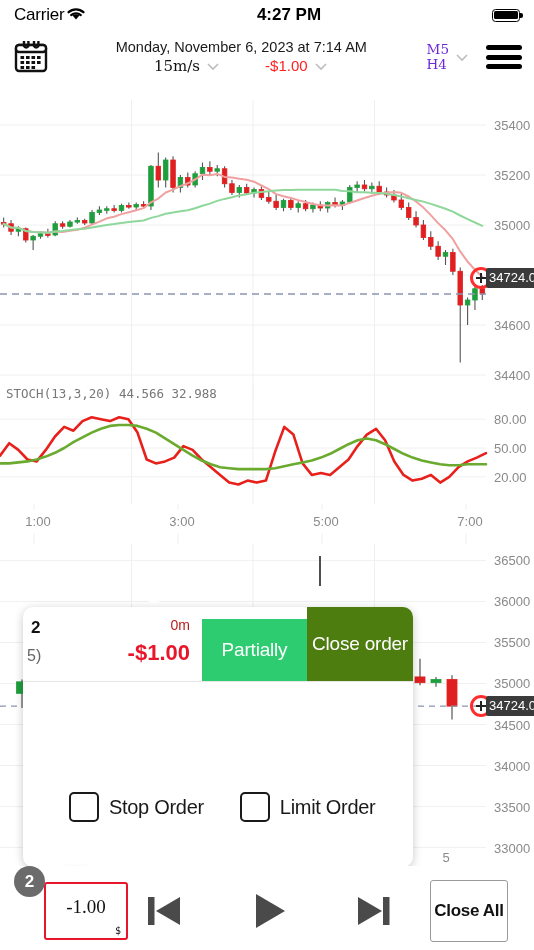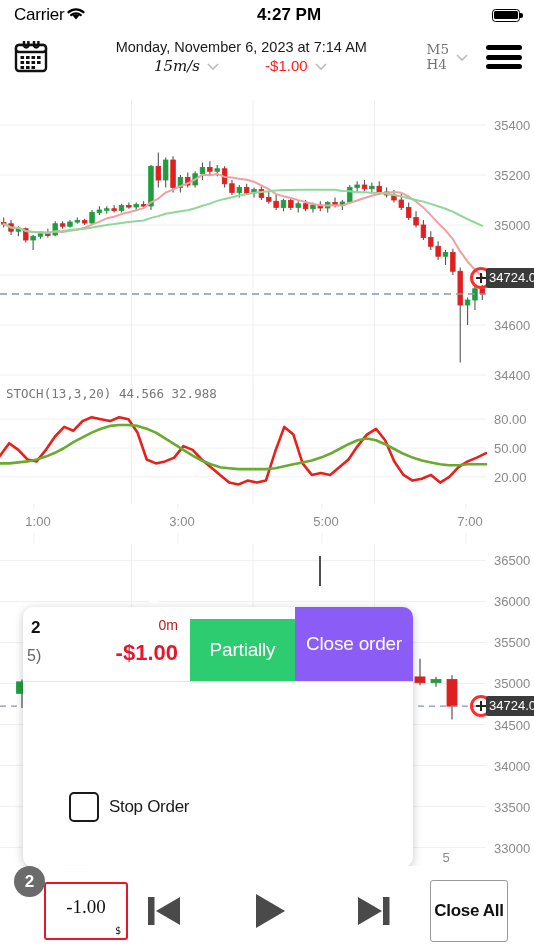--- a/index.html
+++ b/index.html
@@ -39,26 +39,26 @@
     display:flex; align-items:center; padding:0 12px;justify-content:center;
   }
   .cal-icon { width:38px; height:38px; flex:0 0 38px; position:relative; }
   .cal-icon svg { display:block; }
   .tb-mid { flex:1; text-align:center; padding-left:6px; }
   .tb-date { font-size:14.5px; color:#1a1a1a; line-height:17px; }
   .tb-row2 {
     display:flex; align-items:center; justify-content:center; gap:0px;
     line-height:18px; margin-top:1px;
   }
-  .tb-speed { font-size:15px; color:#111; font-family:"DejaVu Serif", serif;font-style:italic; }
+  .tb-speed { font-size:15px; color:#111; font-family:"DejaVu Serif", serif; }
   .tb-pl { font-size:15px; color:#ff2020; margin-left:44px; }
   .chev { width:16px; height:16px; margin-left:5px; flex:0 0 16px; }
   .chev svg { display:block; }
   .tb-tf {
-    font-family:"DejaVu Serif", serif; font-size:13.5px; color:#737373;
+    font-family:"DejaVu Serif", serif; font-size:13.5px; color:#6d28d9;
     line-height:15px; text-align:left; display:flex; align-items:center;
   }
   .tb-tf .tfcol { display:flex; flex-direction:column; }
   .burger { width:36px; height:28px; margin-left:16px; display:flex;
             flex-direction:column; justify-content:center; gap:4.5px; }
   .burger span { display:block; height:5px; background:#000; border-radius:2.5px; }
 
   
   .chart-wrap { position:absolute; left:0; width:534px; }
   #chart-main { top:100px; height:300px; }
@@ -100,28 +100,28 @@
   .pr-info { flex:1; position:relative; padding:6px 10px 6px 8px; }
   .pr-sym { position:absolute; left:8px; top:11px; font-size:17px; font-weight:bold; color:#111; }
   .pr-sub { position:absolute; left:4px; top:40px; font-size:16px; color:#666; }
   .pr-time { position:absolute; right:12px; top:10px; font-size:14px; color:#b91c1c; }
   .pr-pl { position:absolute; right:12px; top:33px; font-size:22px; font-weight:bold; color:#e8152b; }
   .btn-partial, .btn-close {
     width:105px; display:flex; align-items:center; justify-content:center;
     color:#fff; font-size:19px; letter-spacing:-0.2px;
   }
   .btn-partial { background:#2ecc71;margin-top:12px; }
-  .btn-close { background:#8b5cf6; width:118px; }
+  .btn-close { background:#4d7c0f; width:106px; }
   .popup-checks {
     position:absolute; left:0; right:0; top:185px;
     display:flex; align-items:center; padding-left:46px; gap:36px;
   }
   .chk-item { display:flex; align-items:center; gap:10px; }
   .chk-box { width:30px; height:30px; border:2px solid #1a1a1a; border-radius:5px; background:#fff; }
-  .chk-label { font-size:17px; color:#1a1a1a; letter-spacing:-0.3px; }
+  .chk-label { font-size:20px; color:#1a1a1a; letter-spacing:-0.3px; }
   .popup-tail {
     position:absolute; left:62px; top:866px; width:0; height:0;
     border-left:14px solid transparent; border-right:14px solid transparent;
     border-top:13px solid #fff;
     filter:drop-shadow(0 3px 3px rgba(0,0,0,0.12));
   }
   .popup-notch {
     position:absolute; left:140px; top:597px; width:0; height:0;
     border-left:14px solid transparent; border-right:14px solid transparent;
     border-bottom:12px solid #fff;
@@ -520,20 +520,24 @@
         <span class="pr-pl">-$1.00</span>
       </div>
       <div class="btn-partial">Partially</div>
       <div class="btn-close">Close order</div>
     </div>
     <div class="popup-checks">
       <div class="chk-item">
         <span class="chk-box"></span>
         <span class="chk-label">Stop Order</span>
       </div>
+      <div class="chk-item">
+        <span class="chk-box"></span>
+        <span class="chk-label">Limit Order</span>
+      </div>
     </div>
   </div>
   <div class="popup-tail"></div>
 
   <div class="bottombar"></div>
 
   <div class="pricebox">
     <span class="pb-val">-1.00</span>
     <span class="pb-cur">$</span>
   </div>

